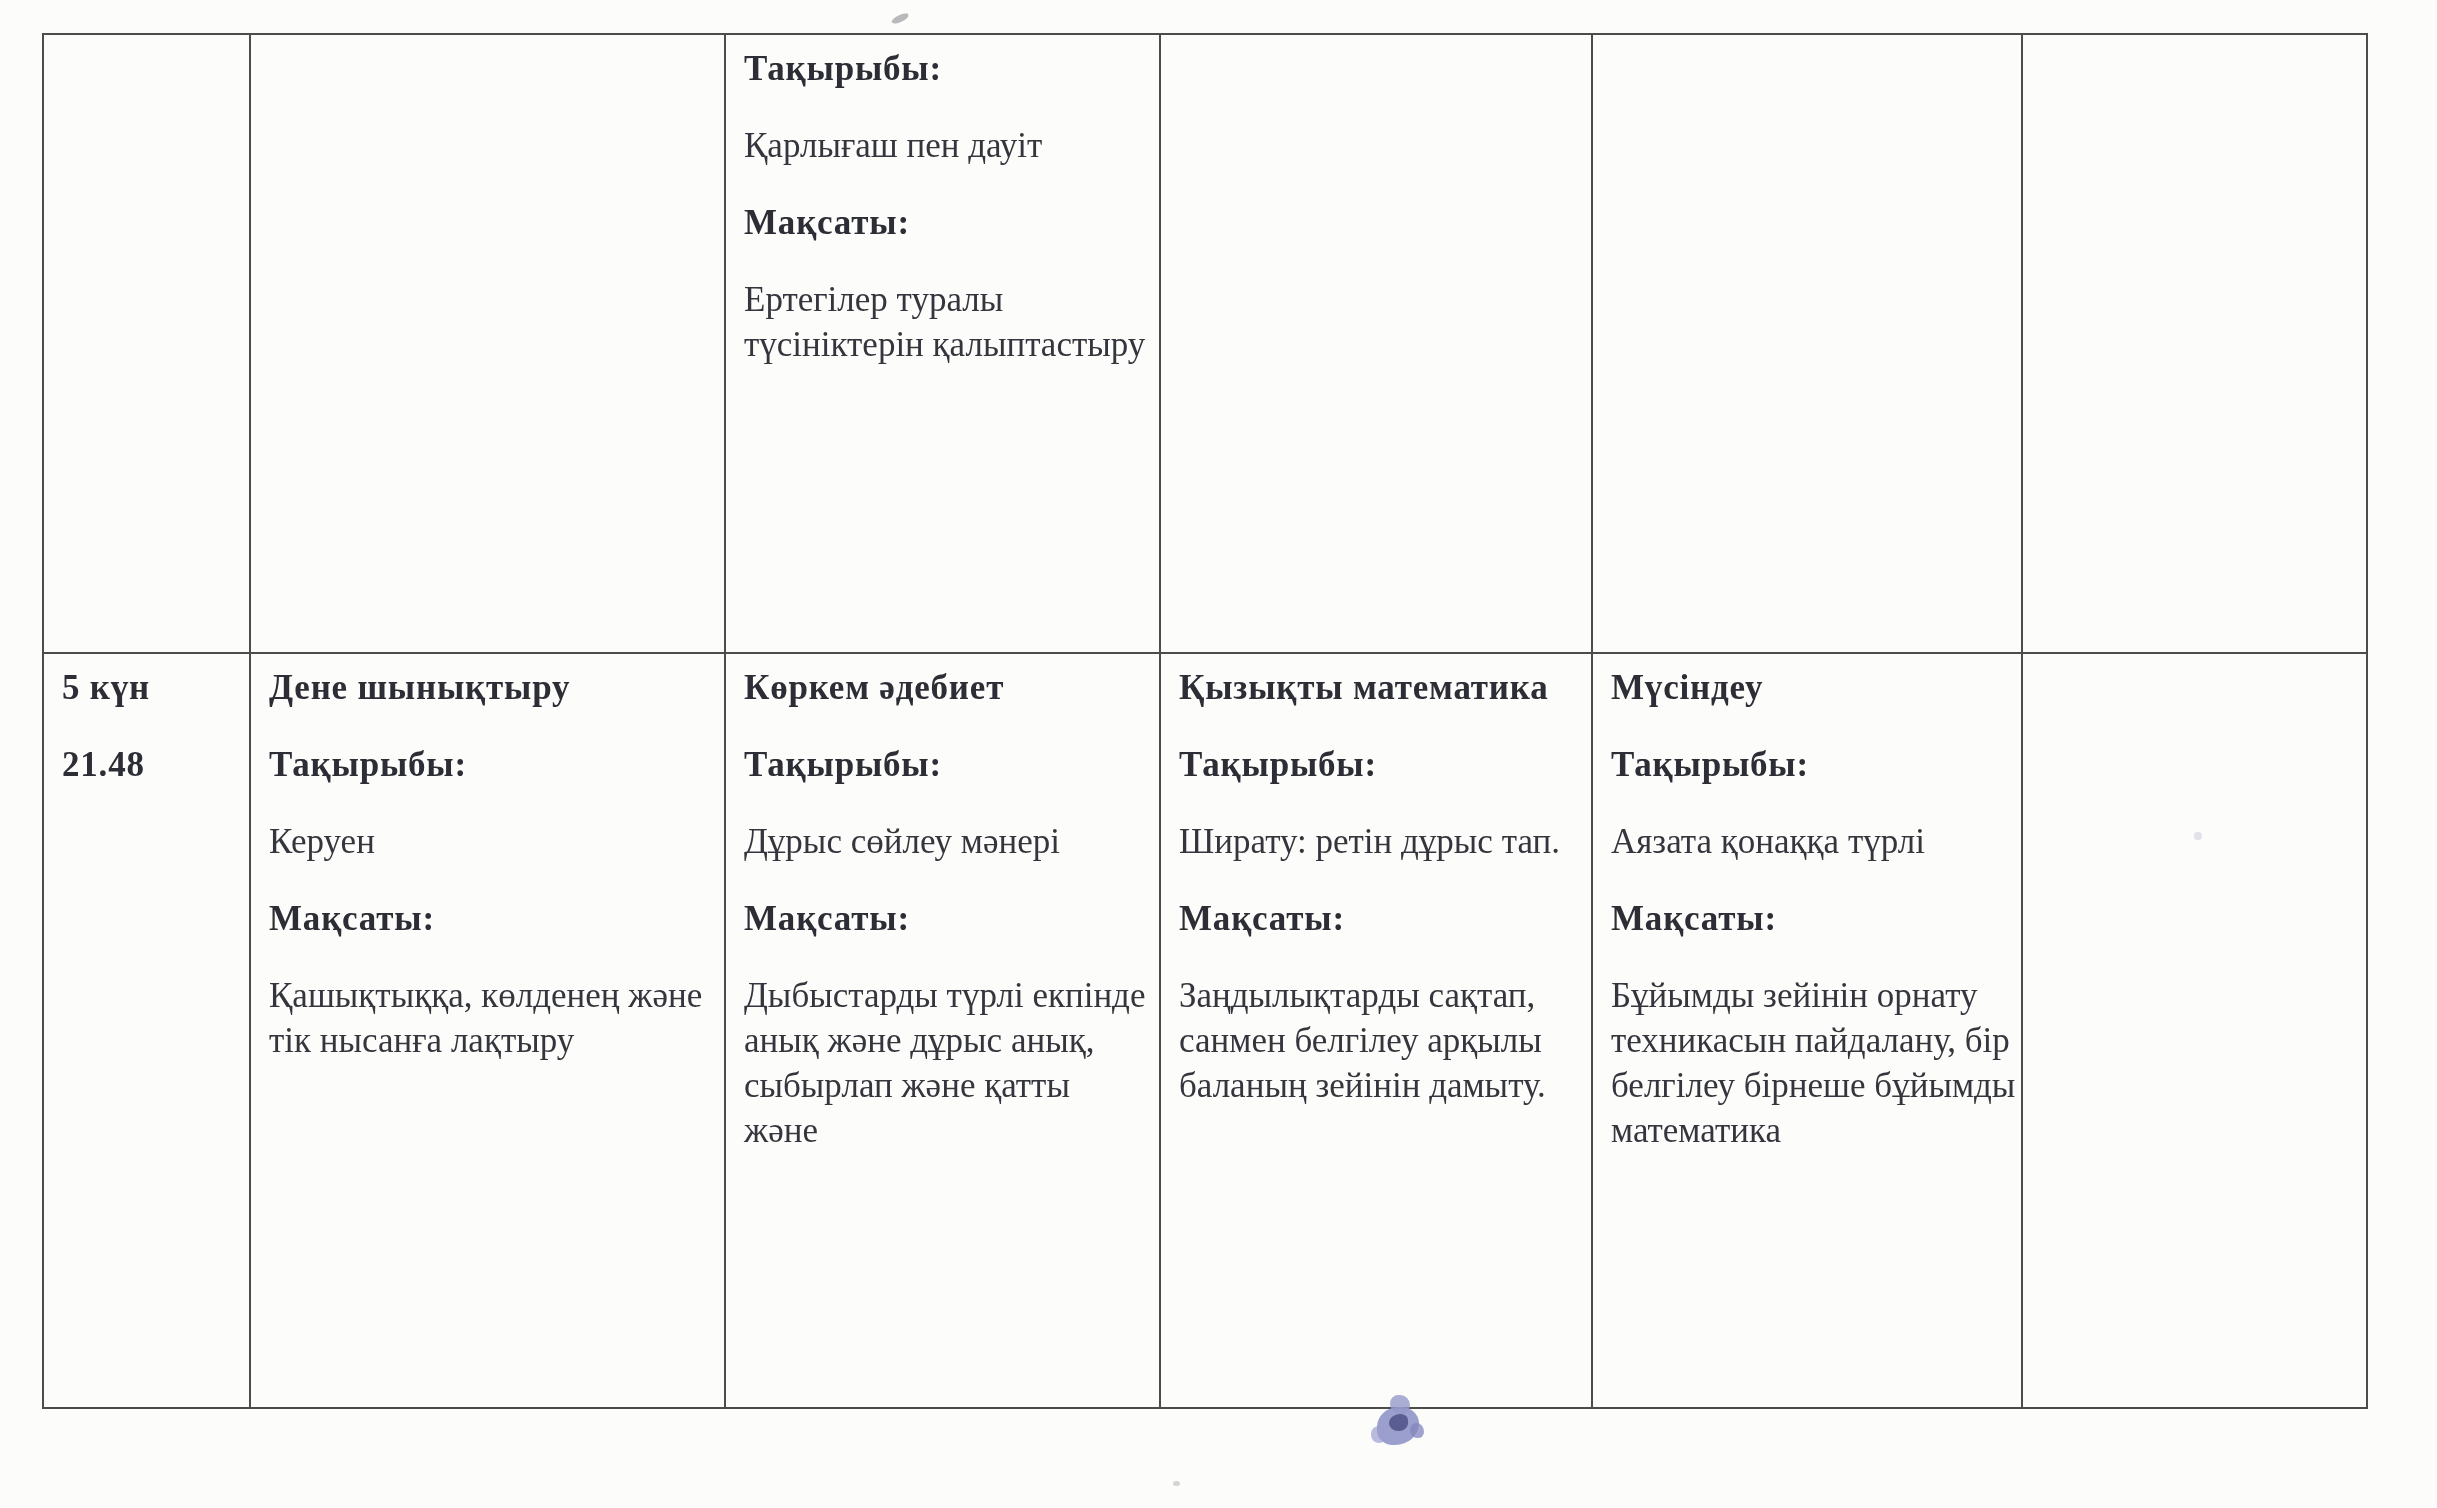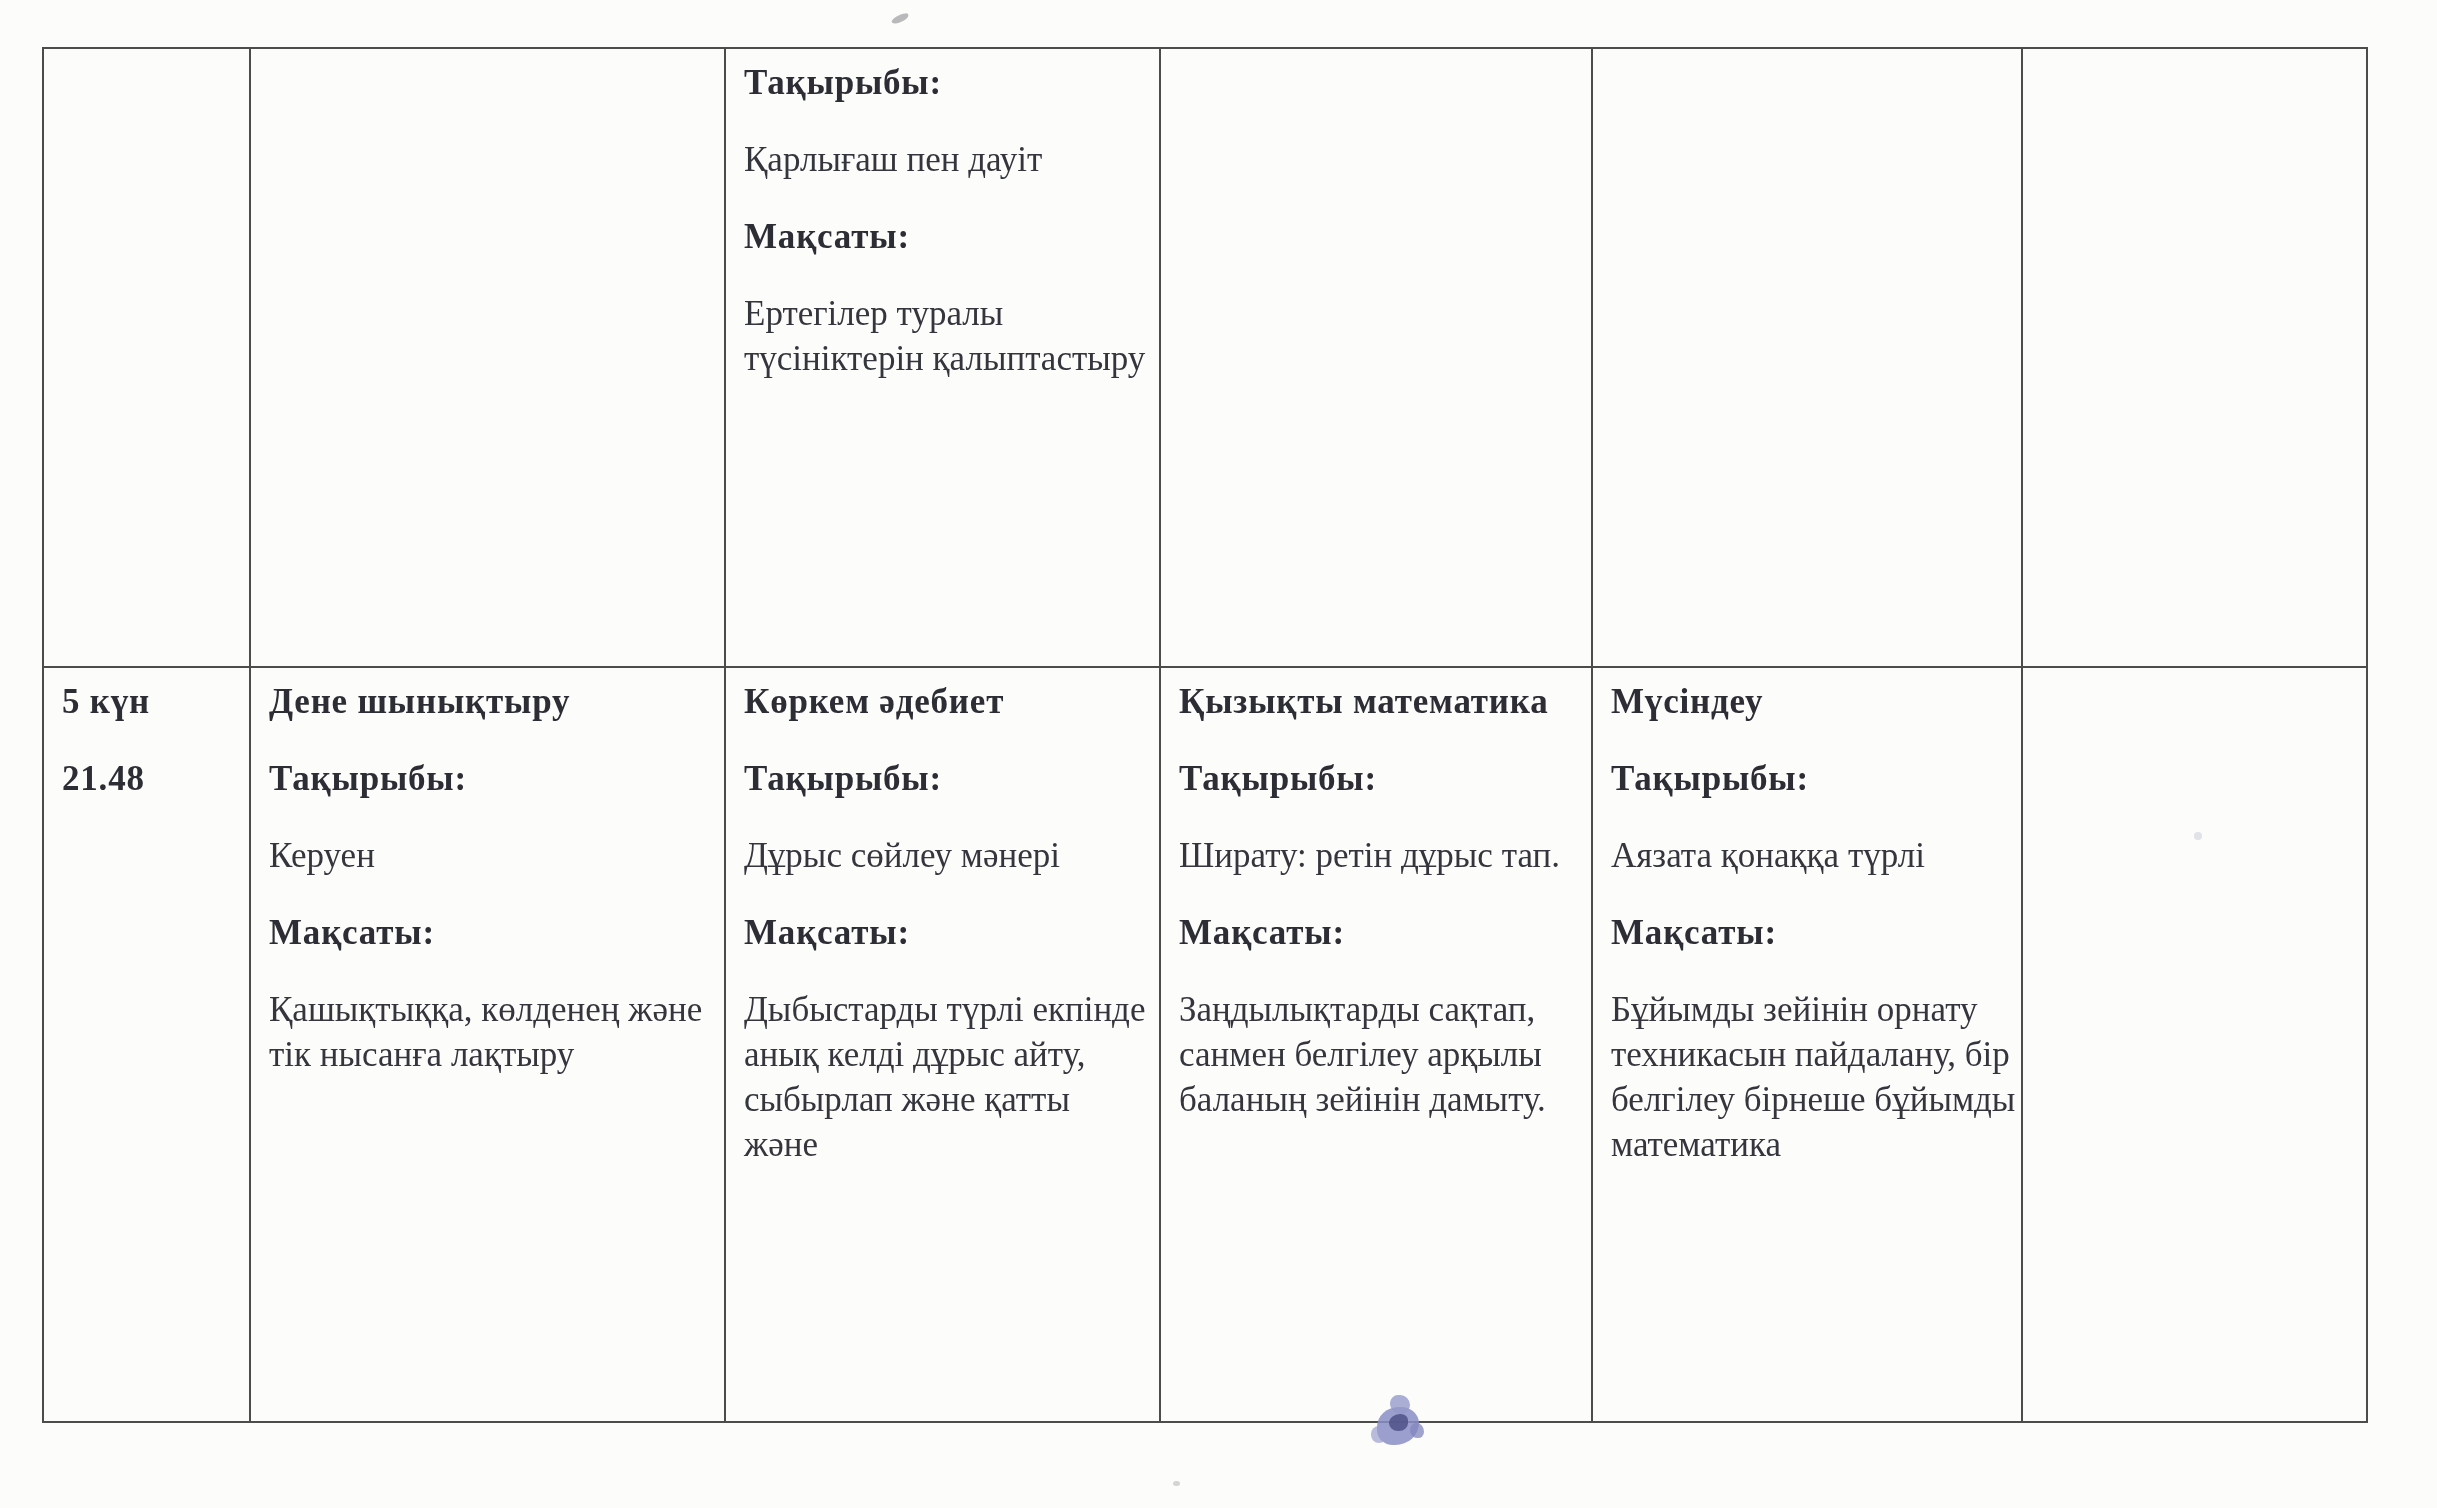--- a/index.html
+++ b/index.html
@@ -5,21 +5,21 @@
   html,body{margin:0;padding:0;background:#f2f2ef;}
   .page{
     position:relative;
     width:2438px;height:1509px;
     background:#fcfcfa;
     overflow:hidden;
     font-family:"Liberation Serif","DejaVu Serif",serif;
     color:#35363d;
   }
   table.plan{
-    position:absolute;left:42px;top:47px;
+    position:absolute;left:42px;top:33px;
     width:2323px;
     border-collapse:collapse;
     table-layout:fixed;
   }
   table.plan td{
     border:2.3px solid #4c4c4a;
     vertical-align:top;
     padding:10.6px 13.6px 10.6px 18px;
     font-size:35px;
     line-height:45px;
@@ -128,21 +128,21 @@
           <div class="line">Тақырыбы:</div>
         </div>
         <div class="para">
           <div class="line">Дұрыс сөйлеу мәнері</div>
         </div>
         <div class="para bold">
           <div class="line">Мақсаты:</div>
         </div>
         <div class="para">
           <div class="line">Дыбыстарды түрлі екпінде</div>
-          <div class="line">анық келді дұрыс айту,</div>
+          <div class="line">анық және дұрыс анық,</div>
           <div class="line">сыбырлап және қатты</div>
           <div class="line">және</div>
         </div>
       </td>
 
       <td>
         <div class="para bold">
           <div class="line">Қызықты математика</div>
         </div>
         <div class="para bold">

